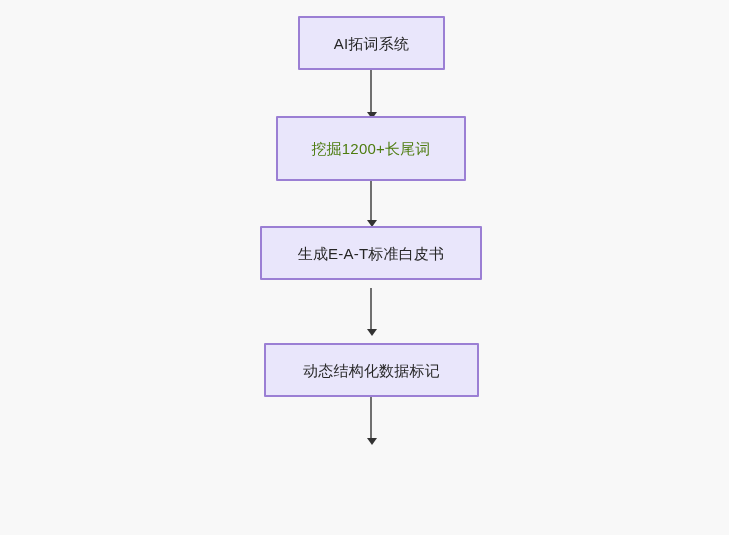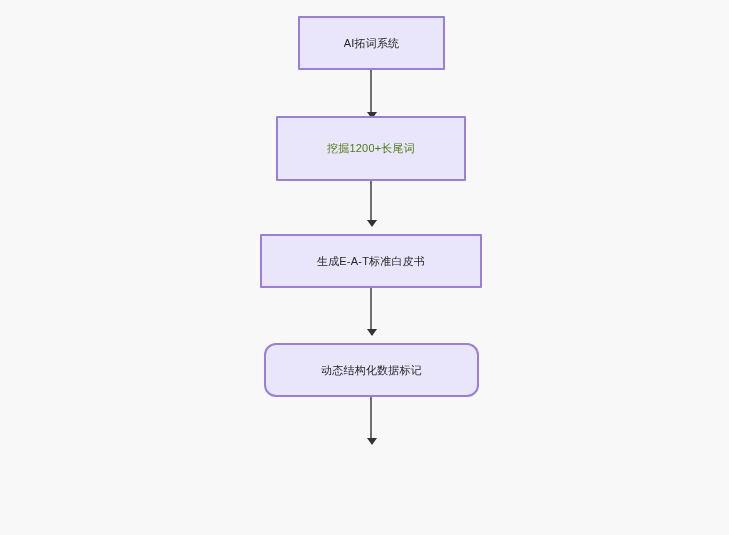--- a/index.html
+++ b/index.html
@@ -24,21 +24,21 @@
   .node {
     position: absolute;
     box-sizing: border-box;
     background: #e9e6fb;
     border: 2px solid #9b7fd4;
     border-radius: 1px;
     display: flex;
     align-items: center;
     justify-content: center;
     color: #262626;
-    font-size: 11px;
+    font-size: 15px;
     line-height: 1;
     letter-spacing: 0.2px;
     white-space: nowrap;
     user-select: none;
   }
   .node-label {
     display: block;
   }
   .edge {
     position: absolute;
@@ -81,19 +81,19 @@
     <div class="edge" style="left: 371px; top: 397px; height: 48px;">
       <div class="edge-line" style="left: -1px; height: 41px; background: rgb(112, 112, 112);"></div>
       <div class="edge-head" style="top: 41px; border-top-color: rgb(51, 51, 51);"></div>
     </div>
     <div class="node" style="left: 298px; top: 16px; width: 147px; height: 54px; background: rgb(233, 230, 251); border-color: rgb(155, 127, 212); color: rgb(38, 38, 38);">
       <span class="node-label">AI拓词系统</span>
     </div>
     <div class="node" style="left: 276px; top: 116px; width: 190px; height: 65px; background: rgb(233, 230, 251); border-color: rgb(155, 127, 212); color: #4d7c0f;">
       <span class="node-label">挖掘1200+长尾词</span>
     </div>
-    <div class="node" style="left: 260px; top: 234px; width: 222px; height: 54px; background: rgb(233, 230, 251); border-color: rgb(155, 127, 212); color: rgb(38, 38, 38);">
+    <div class="node" style="left: 260px; top: 226px; width: 222px; height: 54px; background: rgb(233, 230, 251); border-color: rgb(155, 127, 212); color: rgb(38, 38, 38);">
       <span class="node-label">生成E-A-T标准白皮书</span>
     </div>
-    <div class="node" style="left: 264px; top: 343px; width: 215px; height: 54px; background: rgb(233, 230, 251); border-color: rgb(155, 127, 212); color: rgb(38, 38, 38); border-radius: 12px;">
+    <div class="node" style="left: 264px; top: 343px; width: 215px; height: 54px; background: rgb(233, 230, 251); border-color: rgb(155, 127, 212); color: rgb(38, 38, 38);">
       <span class="node-label">动态结构化数据标记</span>
     </div>
   </div>
 
 </body></html>

